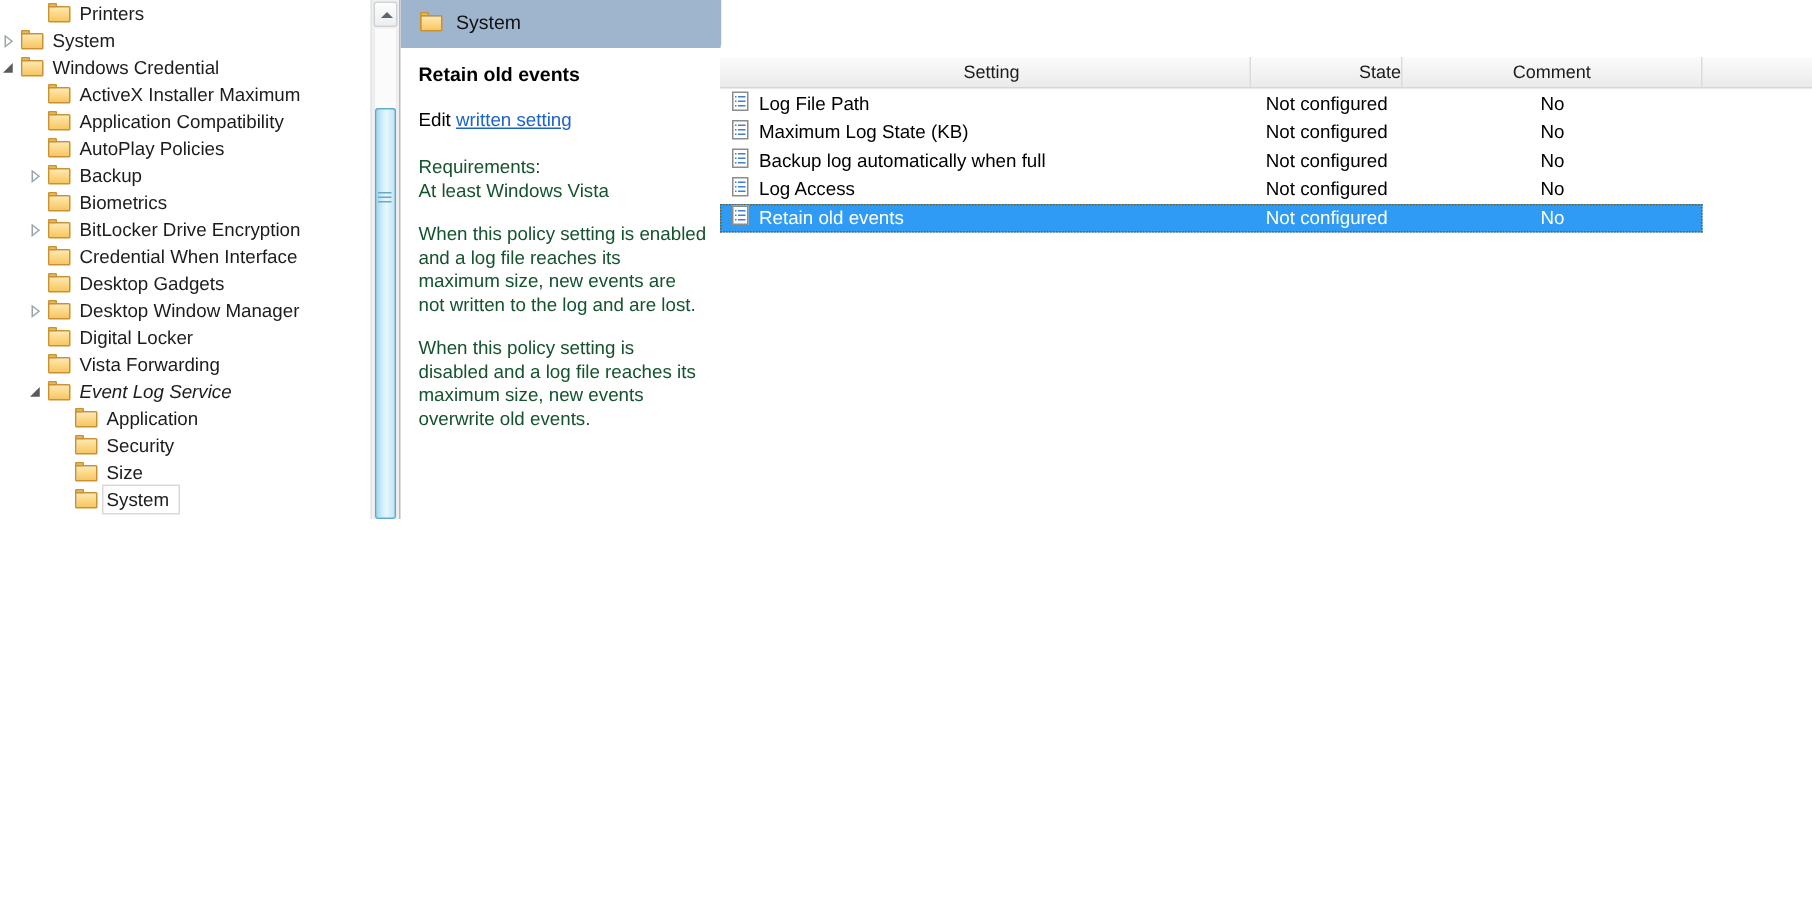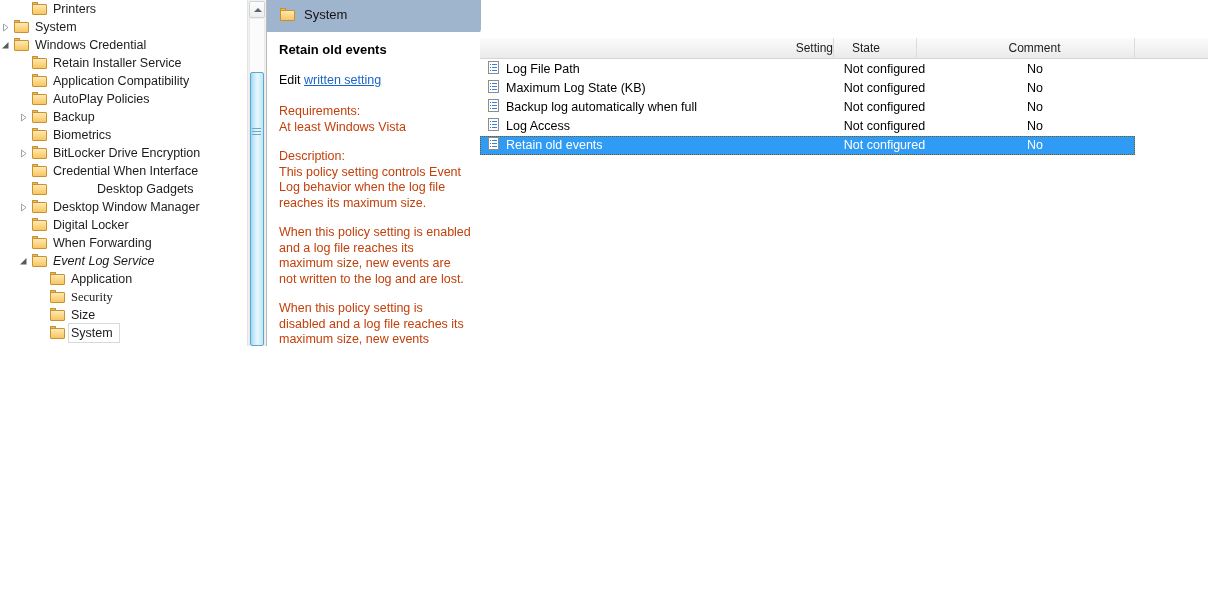--- a/index.html
+++ b/index.html
@@ -200,21 +200,21 @@
     white-space: nowrap;
   }
   .m-editline a {
     color: #1b64c8;
     text-decoration: underline;
   }
   .m-sect {
     font-size: 12.5px;
     line-height: 15.5px;
     margin: 0 0 14px 0;
-    color: #c2410c;
+    color: #14532d;
   }
   .m-sect p { margin: 0; }
 
   
   #list-pane {
     position: absolute;
     left: 480px; top: 26px;
     width: 728px;
     height: 320px;
     background: #ffffff;
@@ -234,22 +234,22 @@
     position: absolute;
     top: 0;
     height: 20px;
     line-height: 20px;
     font-size: 12px;
     color: #1c1c1c;
     border-right: 1px solid #dcdcdc;
     box-sizing: border-box;
     overflow: hidden;
   }
-  #col-header .ch.c-setting { left: 0;   width: 354px; padding-left: 9px; text-align: right; }
-  #col-header .ch.c-state   { left: 336px; width: 101px; text-align: center; }
+  #col-header .ch.c-setting { left: 0;   width: 354px; padding-left: 9px; text-align: center; }
+  #col-header .ch.c-state   { left: 354px; width: 101px; text-align: right; }
   #col-header .ch.c-comment { left: 455px; width: 200px; text-align: center; }
   #col-header .ch.c-blank   { left: 655px; width: 73px; border-right: none; }
 
   #rows {
     position: absolute;
     left: 0; top: 34px;
     right: 0; bottom: 0;
   }
   .lrow {
     position: relative;
@@ -369,21 +369,21 @@
             <span class="tab"></span>
             <span class="body"></span>
           </span>
           <span class="lbl" style="left: 35px;">Windows Credential</span>
         </div>
         <div class="tree-row">
           <span class="fic folder" style="left: 32px;">
             <span class="tab"></span>
             <span class="body"></span>
           </span>
-          <span class="lbl" style="left: 53px;">Retain Installer Service</span>
+          <span class="lbl" style="left: 53px;">ActiveX Installer Maximum</span>
         </div>
         <div class="tree-row">
           <span class="fic folder" style="left: 32px;">
             <span class="tab"></span>
             <span class="body"></span>
           </span>
           <span class="lbl" style="left: 53px;">Application Compatibility</span>
         </div>
         <div class="tree-row">
           <span class="fic folder" style="left: 32px;">
@@ -428,21 +428,21 @@
             <span class="tab"></span>
             <span class="body"></span>
           </span>
           <span class="lbl" style="left: 53px;">Credential When Interface</span>
         </div>
         <div class="tree-row">
           <span class="fic folder" style="left: 32px;">
             <span class="tab"></span>
             <span class="body"></span>
           </span>
-          <span class="lbl" style="left: 53px; margin-left: 44px;">Desktop Gadgets</span>
+          <span class="lbl" style="left: 53px;">Desktop Gadgets</span>
         </div>
         <div class="tree-row">
           <span class="exp" style="left: 18px;">
             <svg width="9" height="9" viewBox="0 0 9 9">
               <path d="M2.5 1 L7 4.5 L2.5 8 Z" fill="none" stroke="#9aa4ad" stroke-width="1"></path>
             </svg>
           </span>
           <span class="fic folder" style="left: 32px;">
             <span class="tab"></span>
             <span class="body"></span>
@@ -454,21 +454,21 @@
             <span class="tab"></span>
             <span class="body"></span>
           </span>
           <span class="lbl" style="left: 53px;">Digital Locker</span>
         </div>
         <div class="tree-row">
           <span class="fic folder" style="left: 32px;">
             <span class="tab"></span>
             <span class="body"></span>
           </span>
-          <span class="lbl" style="left: 53px;">When Forwarding</span>
+          <span class="lbl" style="left: 53px;">Vista Forwarding</span>
         </div>
         <div class="tree-row">
           <span class="exp" style="left: 18px;">
             <svg width="9" height="9" viewBox="0 0 9 9">
               <path d="M1 7.5 L7.5 7.5 L7.5 1 Z" fill="#5a5a5a"></path>
             </svg>
           </span>
           <span class="fic folder" style="left: 32px;">
             <span class="tab"></span>
             <span class="body"></span>
@@ -480,21 +480,21 @@
             <span class="tab"></span>
             <span class="body"></span>
           </span>
           <span class="lbl" style="left: 71px;">Application</span>
         </div>
         <div class="tree-row">
           <span class="fic folder" style="left: 50px;">
             <span class="tab"></span>
             <span class="body"></span>
           </span>
-          <span class="lbl" style="left: 71px; font-family: Liberation Serif, serif;">Security</span>
+          <span class="lbl" style="left: 71px;">Security</span>
         </div>
         <div class="tree-row">
           <span class="fic folder" style="left: 50px;">
             <span class="tab"></span>
             <span class="body"></span>
           </span>
           <span class="lbl" style="left: 71px;">Size</span>
         </div>
         <div class="tree-row focused">
           <span class="fic folder" style="left: 50px;">
@@ -537,24 +537,20 @@
       <div class="m-editline">
         <span>Edit</span>
         <a href="#">written setting</a>
       </div>
 
       <div class="m-sect">
         <p>Requirements:</p>
         <p>At least Windows Vista</p>
       </div>
 
-      <div class="m-sect">
-        <p>Description:</p>
-        <p>This policy setting controls Event Log behavior when the log file reaches its maximum size.</p>
-      </div>
 
       <div class="m-sect">
         <p>When this policy setting is enabled and a log file reaches its maximum size, new events are not written to the log and are lost.</p>
       </div>
 
       <div class="m-sect">
         <p>When this policy setting is disabled and a log file reaches its maximum size, new events overwrite old events.</p>
       </div>
     </div>
   </div>

